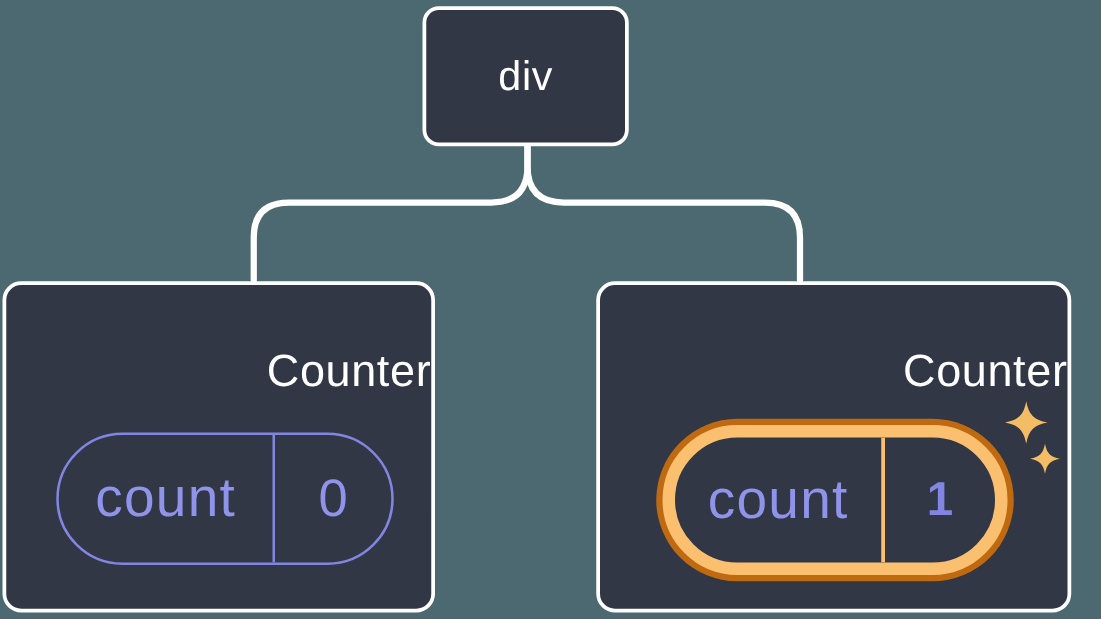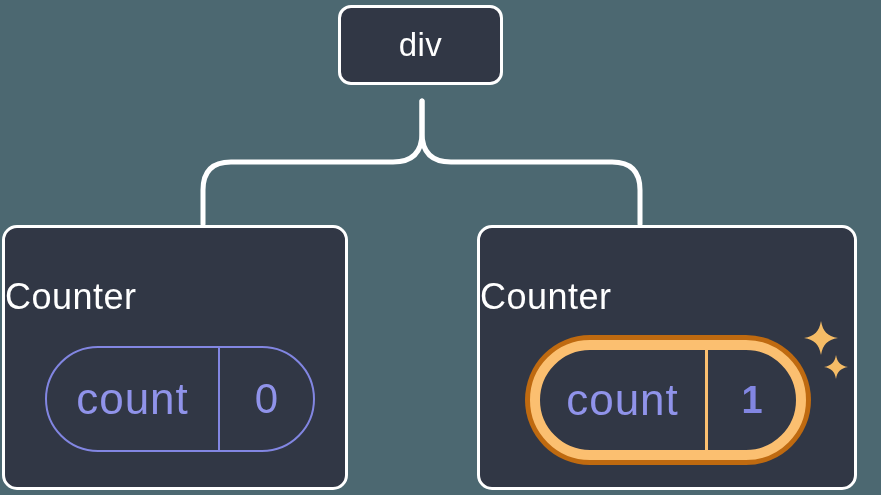--- a/index.html
+++ b/index.html
@@ -24,38 +24,38 @@
     width: 881px; height: 495px;
     color: var(--connector, #ffffff);
   }
   .node {
     position: absolute;
     background: var(--node-fill, #313745);
     border: 3px solid var(--node-border, #ffffff);
   }
   .root-node {
     left: 338px; top: 5px;
-    width: 165px; height: 80px;
+    width: 165px; height: 112px;
     border-radius: 13px;
     display: flex; align-items: center; justify-content: center;
   }
   .root-label {
     color: var(--title-text, #ffffff);
     font-size: 33px;
     letter-spacing: 0.5px;
   }
   .counter-card {
     border-radius: 15px;
   }
   .card-left  { left: 2px;   top: 225px; width: 346px; height: 265px; }
   .card-right { left: 477px; top: 225px; width: 380px; height: 265px; }
   .counter-title {
     position: absolute;
     left: 0; right: 0; top: 48px;
-    text-align: left;
+    text-align: right;
     color: var(--title-text, #ffffff);
     font-size: 36px;
     font-weight: 500;
     letter-spacing: 0.5px;
   }
   
   .state-badge {
     position: absolute;
     left: 40px; top: 118px;
     width: 270px; height: 106px;

